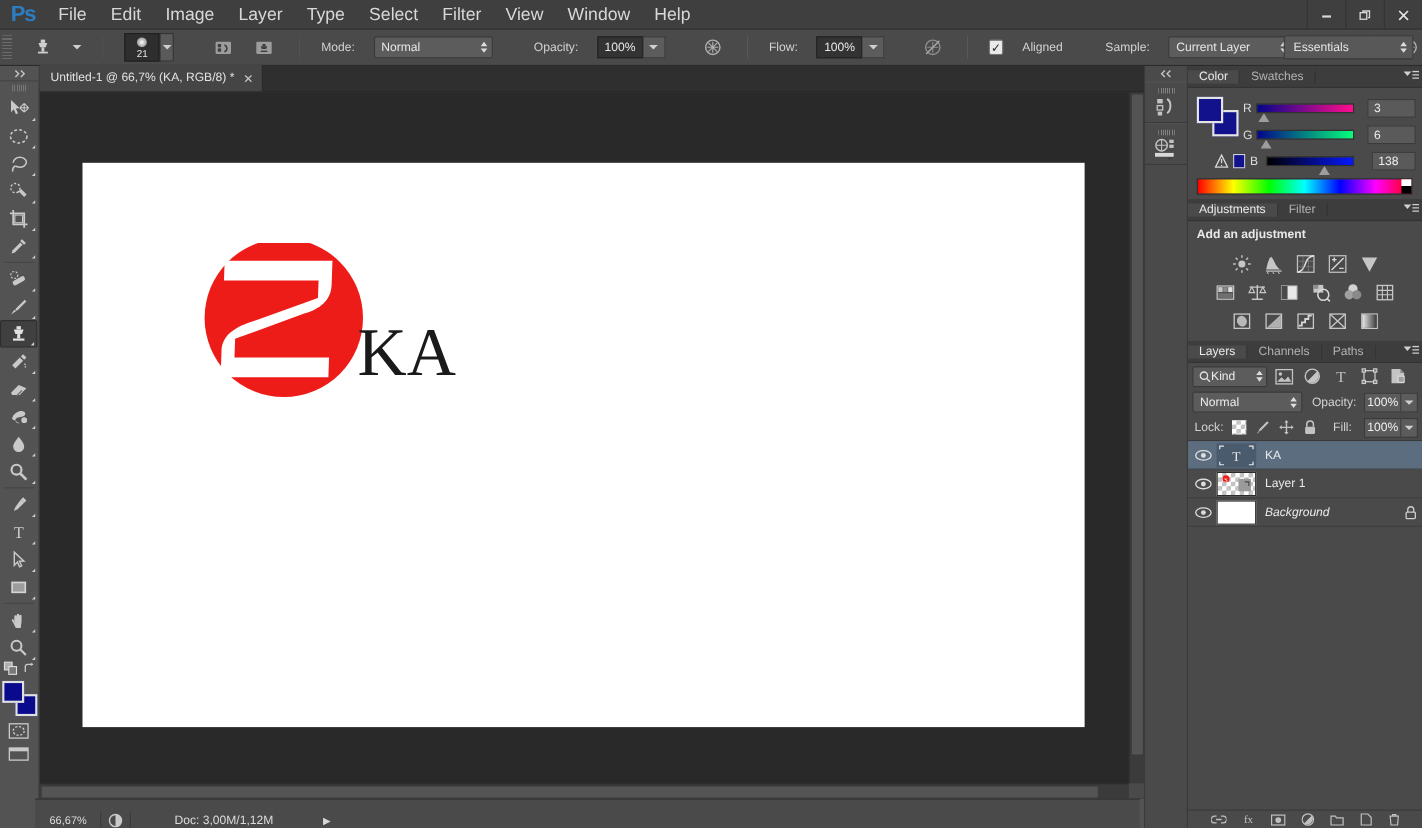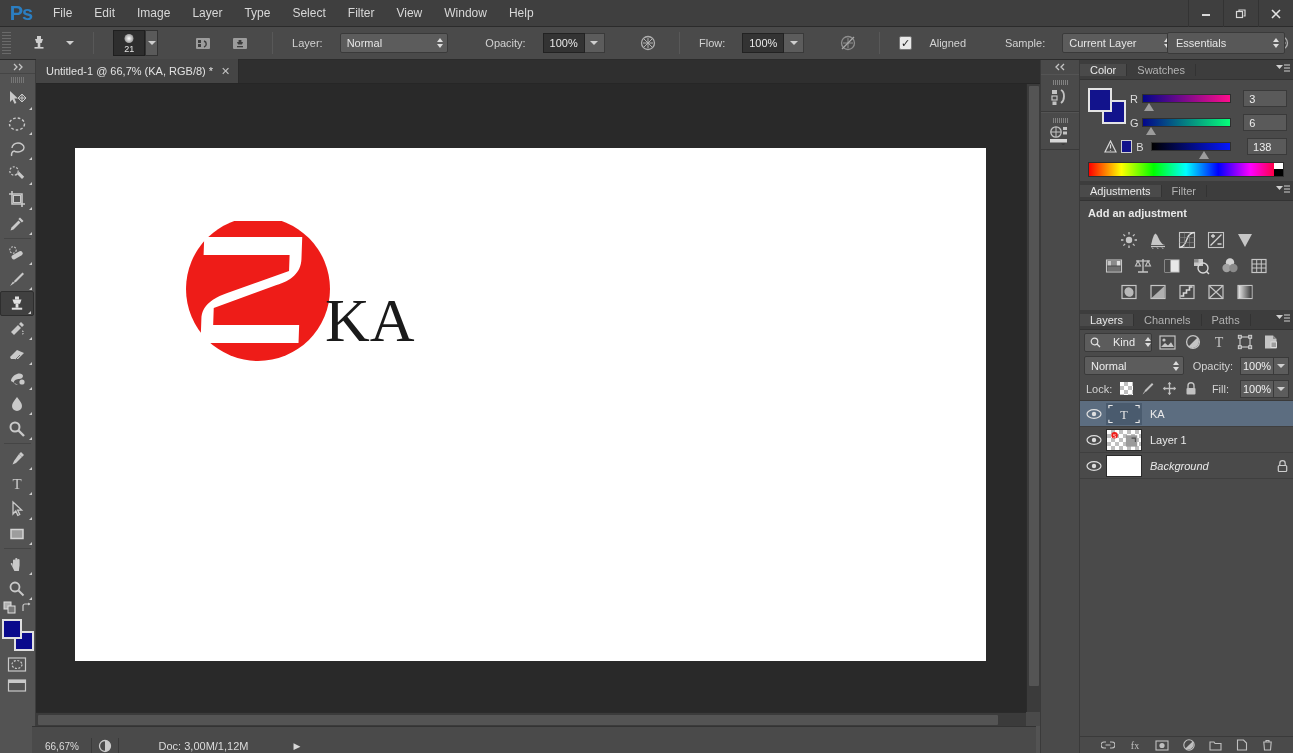--- a/index.html
+++ b/index.html
@@ -17,21 +17,21 @@
     position:absolute; left:0; top:0; width:1293px; height:27px;
     background:#3f3f3f; display:flex; align-items:flex-start;
     border-bottom:1px solid #2b2b2b;
   }
   .ps-logo {
     width:42px; height:27px; display:flex; align-items:center; justify-content:center;
     color:#2b7ec1; font-weight:bold; font-size:20px; letter-spacing:-1px;
     font-family:"Liberation Sans", sans-serif;
   }
   .menu-item {
-    padding:0 11px; height:27px; line-height:27px; font-size:12px; color:#d8d8d8;
+    padding:0 11px; height:27px; line-height:27px; font-size:16px; color:#d8d8d8;
     cursor:default; white-space:nowrap;
   }
   .winbtns { position:absolute; right:0; top:0; display:flex; height:27px; }
   .winbtn {
     width:35px; height:27px; display:flex; align-items:center; justify-content:center;
     color:#cfcfcf; font-size:13px; border-left:1px solid #333;
   }
 
   
   .optionsbar {
@@ -339,21 +339,21 @@
   <div class="tool-icon-box">
     <svg width="20" height="20" viewBox="0 0 20 20">
       <rect x="3" y="5" width="14" height="11" rx="1" fill="#9c9c9c"></rect>
       <rect x="8.6" y="7" width="2.8" height="2" fill="#3d3d3d"></rect>
       <path d="M7 9h6l-1 2.6H8z" fill="#3d3d3d"></path>
       <rect x="7" y="13" width="6" height="1.3" fill="#3d3d3d"></rect>
     </svg>
   </div>
 
   <div class="ob-sep"></div>
-  <div class="ob-label">Layer:</div>
+  <div class="ob-label">Mode:</div>
   <div class="ob-select" style="width:110px;">
     <span>Normal</span>
     <span class="updown">
         <i class="u"></i>
         <i class="d"></i>
       </span>
   </div>
 
   <div style="width:14px"></div>
   <div class="ob-label">Opacity:</div>
@@ -868,21 +868,21 @@
       <div class="panelmenu">
         <svg width="14" height="10" viewBox="0 0 14 10">
             <path d="M0 1h7l-3.5 4z" fill="#d0d0d0"></path>
           <path d="M8 1h6M8 4h6M8 7h6" stroke="#d0d0d0" stroke-width="1.2"></path>
           </svg>
       </div>
     </div>
 
     <div class="filterrow">
       <div class="kindbox">
-        <span style="display:flex;align-items:center;gap:12px;">
+        <span style="display:flex;align-items:center;gap:0;">
           <span>
             <svg width="11" height="11" viewBox="0 0 11 11">
                 <circle cx="4.5" cy="4.5" r="3.3" fill="none" stroke="#e0e0e0" stroke-width="1.2"></circle>
               <path d="M7 7l3 3" stroke="#e0e0e0" stroke-width="1.3"></path>
               </svg>
           </span>
           <span>Kind</span>
         </span>
         <span class="updown">
             <i class="u"></i>

